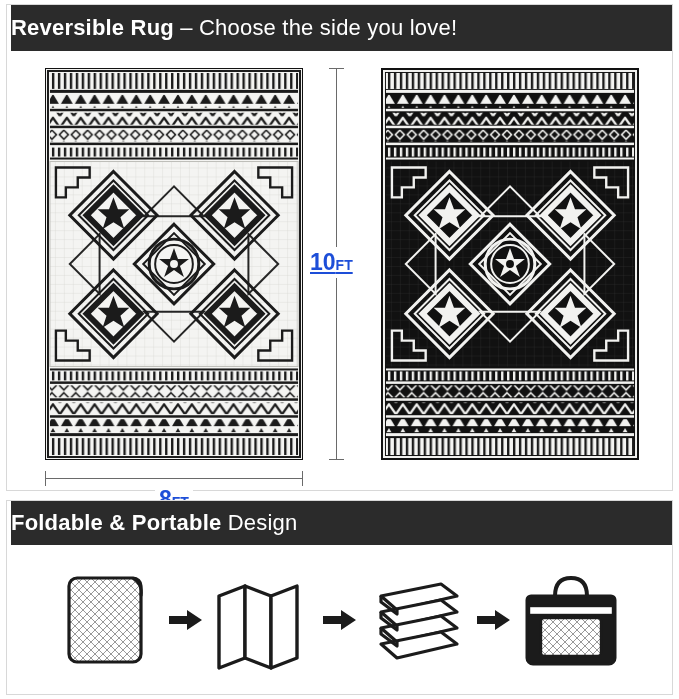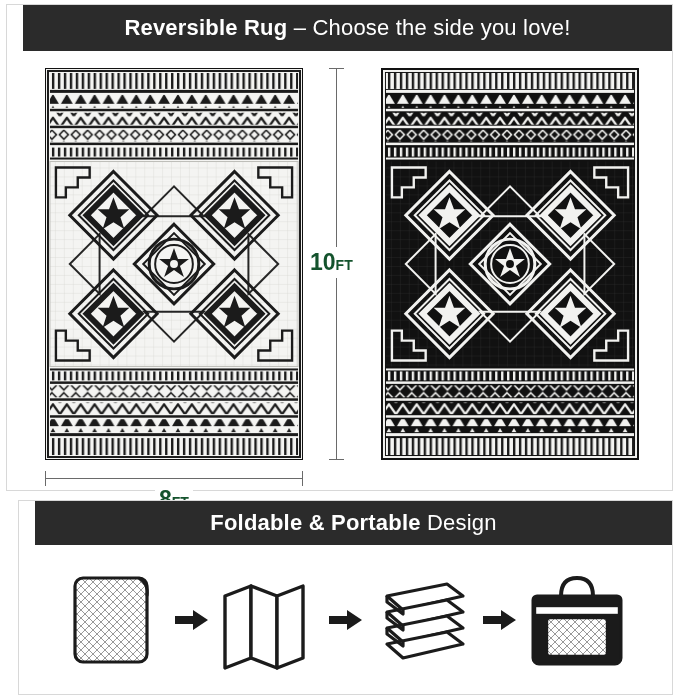--- a/index.html
+++ b/index.html
@@ -23,33 +23,33 @@
   
   .panel {
     position: absolute;
     left: 6px;
     right: 6px;
     background: #ffffff;
     border: 1px solid #d8d8d8;
     box-sizing: border-box;
   }
   .panel-top { top: 4px; height: 487px; }
-  .panel-bottom { top: 500px; height: 195px; margin-left: 12px; }
+  .panel-bottom { top: 500px; height: 195px; }
 
   .banner {
     position: absolute;
-    left: 16px;
+    left: 4px;
     top: 0;
     right: 0;
     height: 46px;
     background: #2b2b2b;
     color: #ffffff;
     display: flex;
     align-items: center;
-    justify-content: center;
+    justify-content: flex-start;
     box-sizing: border-box;
   }
   .banner-bottom { height: 44px; }
 
   .banner-text {
     font-size: 22px;
     letter-spacing: 0.2px;
     white-space: nowrap;
   }
   .banner-text .b { font-weight: bold; }
@@ -125,22 +125,23 @@
     top: 0;
     width: 1px;
     height: 15px;
     background: #6a6a6a;
   }
   .dim-horiz .cap.left { left: 0; }
   .dim-horiz .cap.right { right: 0; }
 
   .dim-label {
     position: absolute;
-    color: #14532d;
+    color: #1d4ed8;
     white-space: nowrap;
+    text-decoration: underline;
   }
   #label-height {
     left: 302px;
     top: 242px;
     font-size: 23px;
     font-weight: bold;
     background: #ffffff;
     padding: 2px 1px;
   }
   #label-width {

